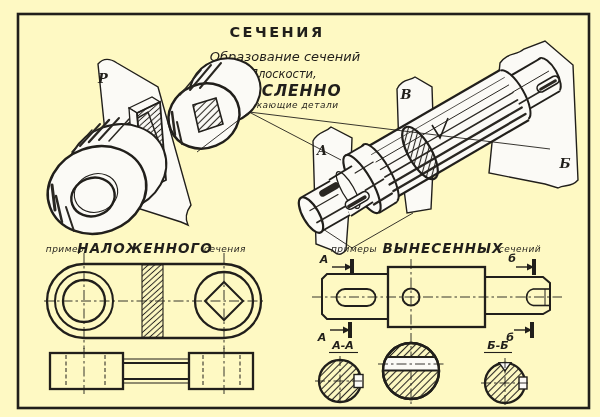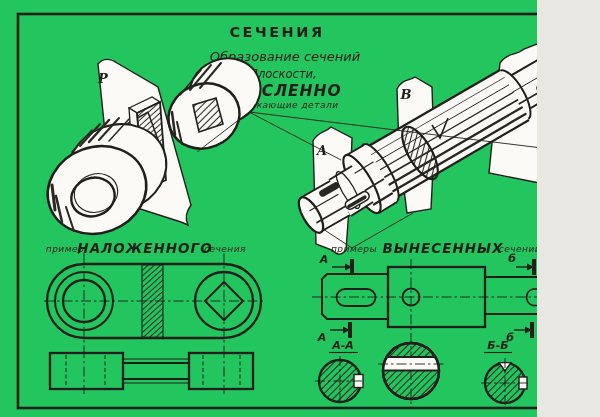--- a/index.html
+++ b/index.html
@@ -1,16 +1,16 @@
 <!DOCTYPE html>
 <html><head>
 <meta charset="utf-8">
 <style>
   html,body{margin:0;padding:0;background:#e9e7e1;}
-  .page{position:relative;width:537px;height:417px;background:#22c55e;overflow:hidden;}
+  .page{position:relative;width:600px;height:417px;background:#fef9c3;overflow:hidden;}
   svg{display:block;}
   text{fill:#211f1b;}
   .t-title{font-family:"DejaVu Sans",sans-serif;font-weight:bold;font-size:14.5px;letter-spacing:2.5px;}
   .t-hand{font-family:"DejaVu Sans",sans-serif;font-style:italic;font-size:13px;}
   .t-hand-sm{font-family:"DejaVu Sans",sans-serif;font-style:italic;font-size:11.5px;}
   .t-hand-xs{font-family:"DejaVu Sans",sans-serif;font-style:italic;font-size:9px;letter-spacing:.5px;}
   .t-hand-b{font-family:"DejaVu Sans",sans-serif;font-style:italic;font-weight:bold;font-size:15.5px;letter-spacing:1px;}
   .t-cap-b{font-family:"DejaVu Sans",sans-serif;font-style:italic;font-weight:bold;font-size:13.5px;letter-spacing:1px;}
   .t-plane{font-family:"DejaVu Serif",serif;font-style:italic;font-weight:bold;font-size:13px;}
   .t-mark{font-family:"DejaVu Sans",sans-serif;font-style:italic;font-weight:bold;font-size:11px;}

